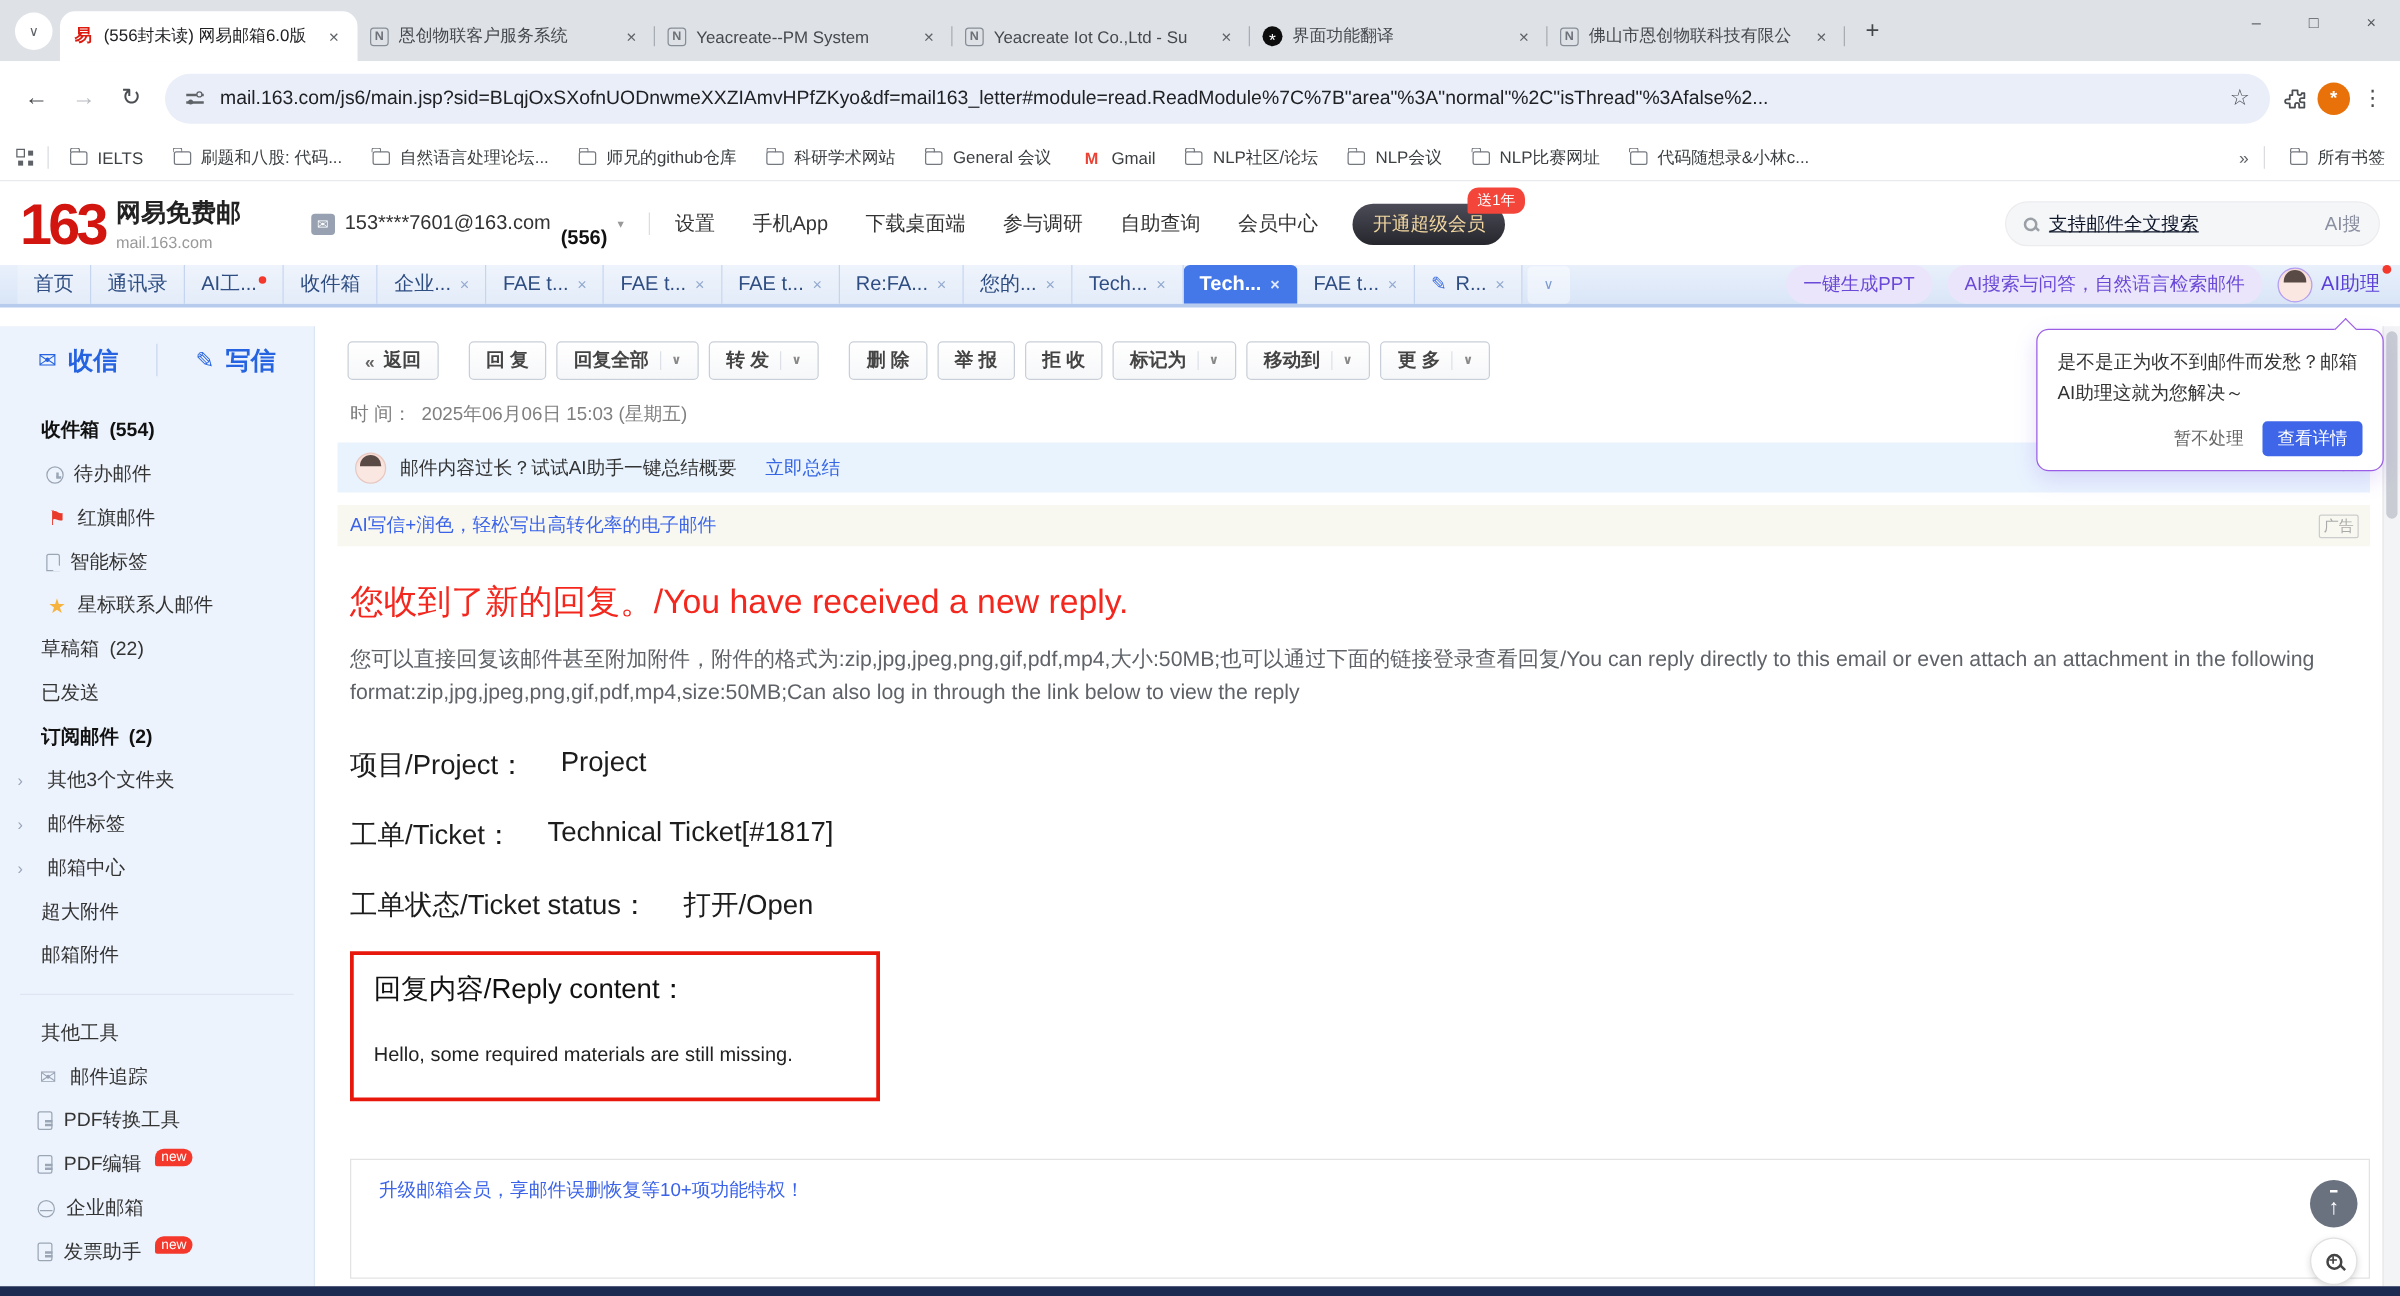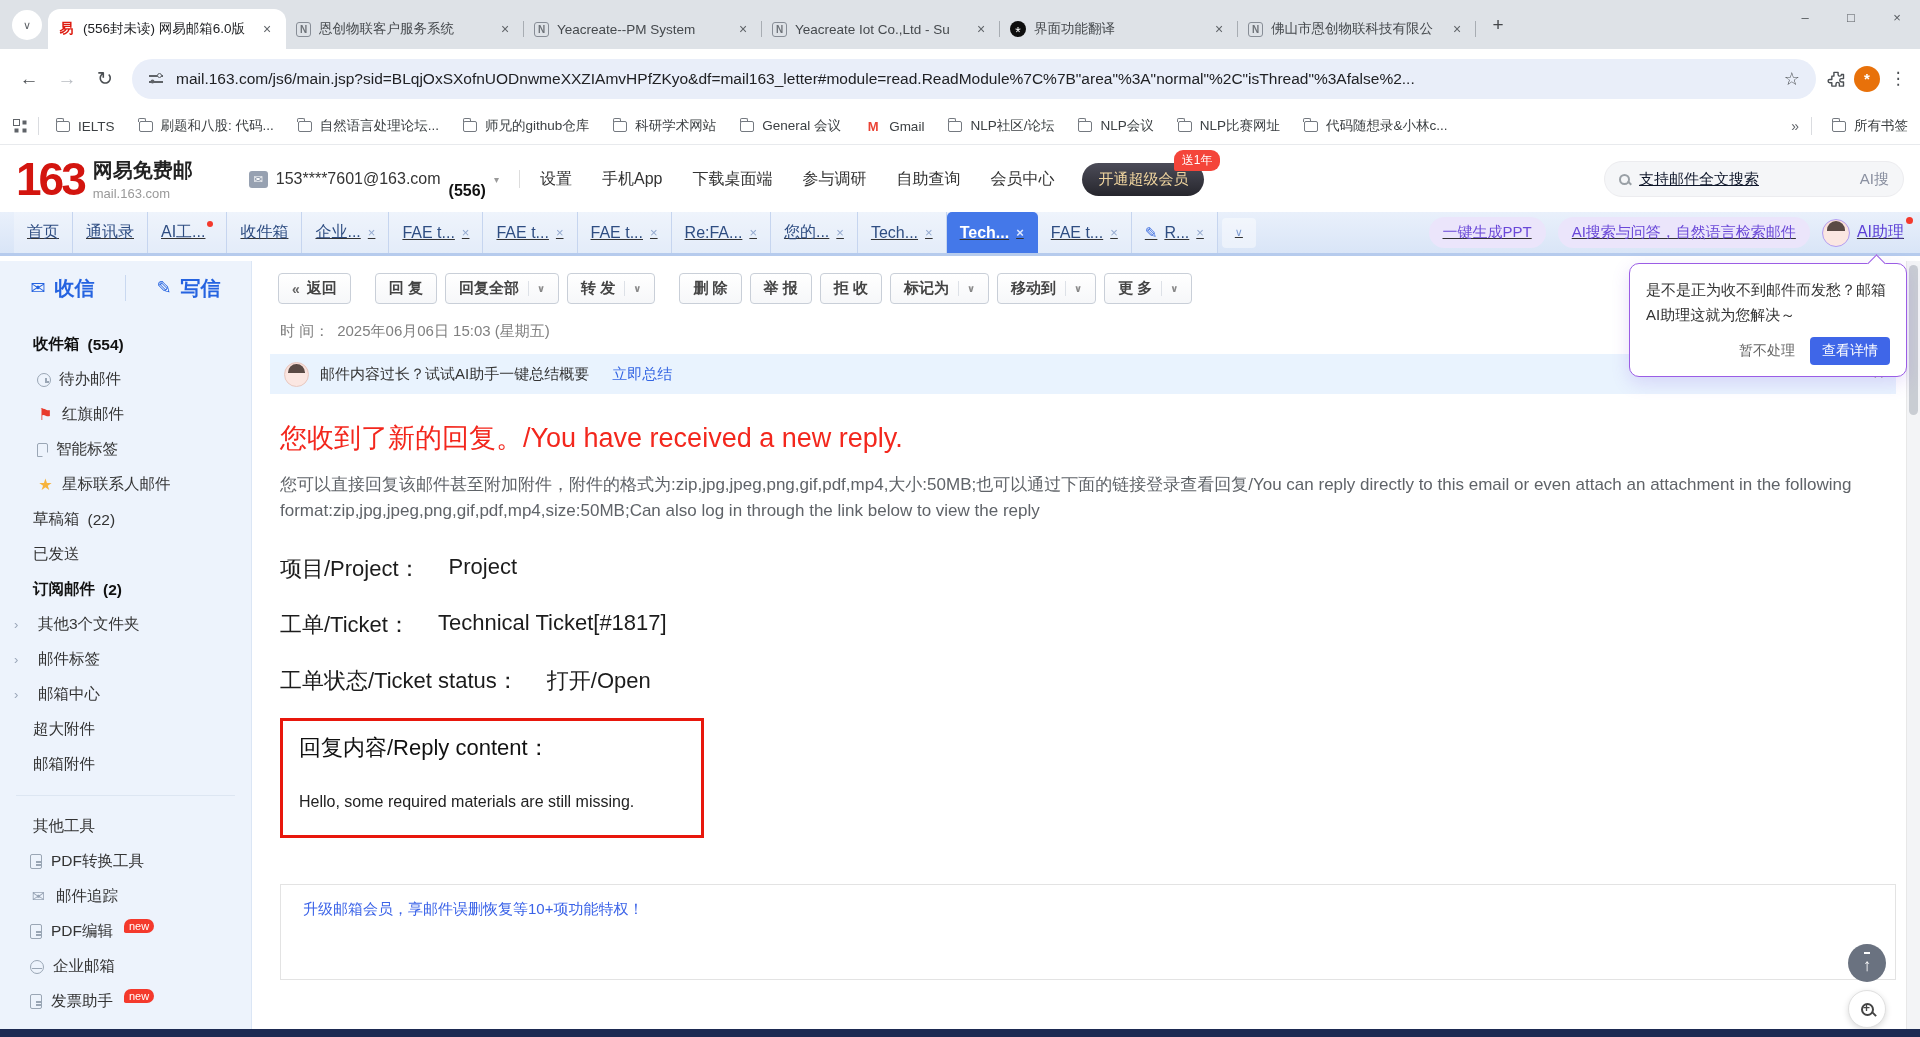--- a/index.html
+++ b/index.html
@@ -68,21 +68,21 @@
   .member-wrap { position:relative; margin-left:28px; flex:none; }
   .member-btn { background:linear-gradient(180deg,#4c4c58,#26262d); color:#f2d7a0; font-size:15px; padding:7px 16px; border-radius:18px; display:inline-block; }
   .member-badge { position:absolute; top:-13px; right:-16px; background:#f4453a; color:#fff; font-size:12px; padding:2px 8px; border-radius:9px 9px 9px 2px; white-space:nowrap; }
   .hdr-search { margin-left:auto; width:300px; height:36px; background:#f5f6f8; border:1px solid #ececef; border-radius:18px; display:flex; align-items:center; padding:0 14px; gap:9px; flex:none; }
   .mag-icon { width:11px; height:11px; border:2px solid #9aa0a6; border-radius:50%; position:relative; flex:none; }
   .mag-icon::after { content:""; position:absolute; width:5px; height:2px; background:#9aa0a6; transform:rotate(45deg); right:-4px; bottom:-1px; }
   .search-placeholder { color:#0f172a; font-size:15px; flex:1; white-space:nowrap; overflow:hidden;text-decoration:underline; }
   .search-ai { color:#8a90a0; font-size:15px; flex:none; }
 
   
-  .mailtabs { position:absolute; top:212px; left:0; right:0; height:44px; background:linear-gradient(180deg,#e9f0fb,#d9e5f7); border-bottom:3px solid #b6cbed; display:flex; align-items:stretch; padding-left:14px;text-decoration:underline; }
+  .mailtabs { position:absolute; top:212px; left:0; right:0; height:34px; background:linear-gradient(180deg,#e9f0fb,#d9e5f7); border-bottom:3px solid #b6cbed; display:flex; align-items:stretch; padding-left:14px; }
   .mtabs-wrap { display:flex; align-items:stretch; }
   .mtab { display:flex; align-items:center; gap:7px; padding:0 13px; font-size:16px; color:#2e4d82; border-right:1px solid #c6d5ef; background:rgba(255,255,255,.28); position:relative; white-space:nowrap; }
   .mtab.active { background:#4478e9; color:#fff; font-weight:bold; border-radius:5px 5px 0 0; border-right-color:transparent; }
   .mtab-close { font-size:13px; color:#93a9cf; }
   .mtab-close::before { content:"×"; }
   .mtab.active .mtab-close { color:#dfe9ff; }
   .mtab-dot { width:6px; height:6px; background:#f4392c; border-radius:50%; align-self:flex-start; margin:9px 0 0 -5px; }
   .pencil-icon::before { content:"✎"; color:#3f6fe0; font-size:15px; }
   .tab-overflow { width:34px; height:30px; align-self:center; display:flex; align-items:center; justify-content:center; color:#7d9bd0; font-size:11px; background:rgba(255,255,255,.45); border-radius:4px; margin-left:4px; }
   .tab-overflow::before { content:"∨"; }
@@ -559,28 +559,28 @@
 
         <span class="f-label">邮箱附件</span>
 
       </div>
     </div>
   <div class="side-divider"></div>
   <div class="tools-title">其他工具</div>
   <div class="tools">
 
       <div class="t-item">
+        <span class="f-ico track-icon"></span>
+        <span>邮件追踪</span>
+
+      </div>
+
+      <div class="t-item">
         <span class="f-ico pdf-icon"></span>
         <span>PDF转换工具</span>
-
-      </div>
-
-      <div class="t-item">
-        <span class="f-ico track-icon"></span>
-        <span>邮件追踪</span>
 
       </div>
 
       <div class="t-item">
         <span class="f-ico pdf-icon"></span>
         <span>PDF编辑</span>
         <span class="badge-new">new</span>
       </div>
 
       <div class="t-item">
@@ -657,20 +657,24 @@
     <span>2025年06月06日 15:03 (星期五)</span>
   </div>
 
   <div class="ai-banner">
     <span class="banner-avatar"></span>
     <span class="ai-banner-text">邮件内容过长？试试AI助手一键总结概要</span>
     <span class="ai-banner-link">立即总结</span>
     <span class="banner-close"></span>
   </div>
 
+  <div class="ad-bar">
+    <span class="ad-text">AI写信+润色，轻松写出高转化率的电子邮件</span>
+    <span class="ad-tag">广告</span>
+  </div>
 
   <div class="letter">
     <div class="letter-title">您收到了新的回复。/You have received a new reply.</div>
     <div class="letter-intro">您可以直接回复该邮件甚至附加附件，附件的格式为:zip,jpg,jpeg,png,gif,pdf,mp4,大小:50MB;也可以通过下面的链接登录查看回复/You can reply directly to this email or even attach an attachment in the following format:zip,jpg,jpeg,png,gif,pdf,mp4,size:50MB;Can also log in through the link below to view the reply</div>
     <div>
 
         <div class="field">
           <span>项目/Project：</span>
           <span>Project</span>
         </div>

